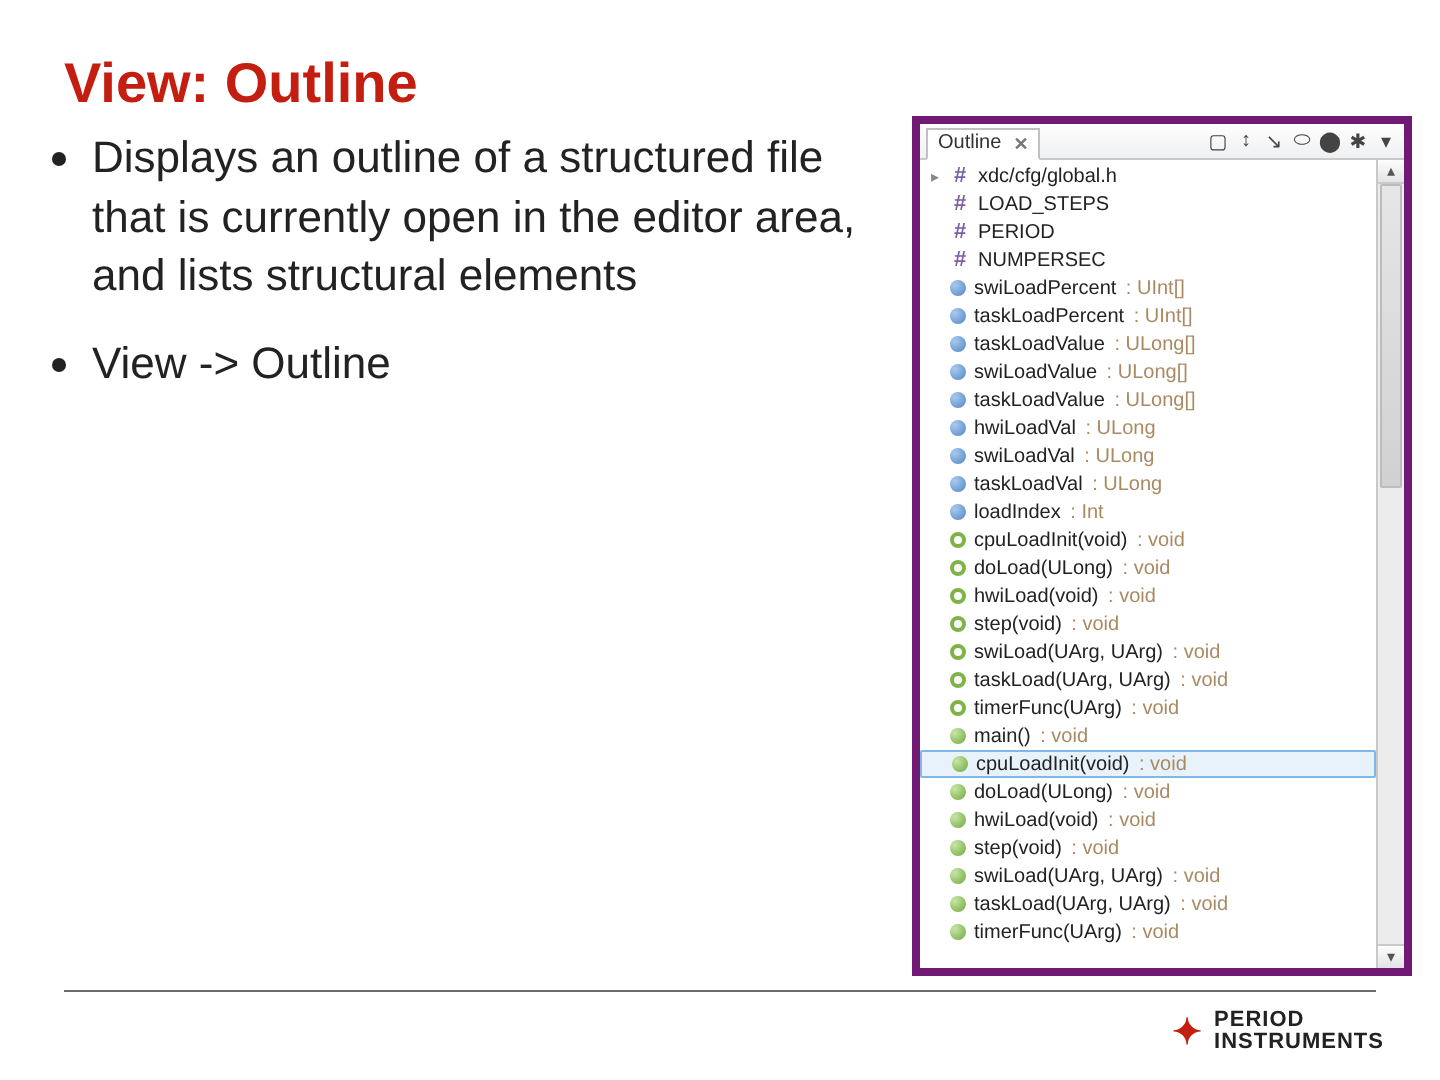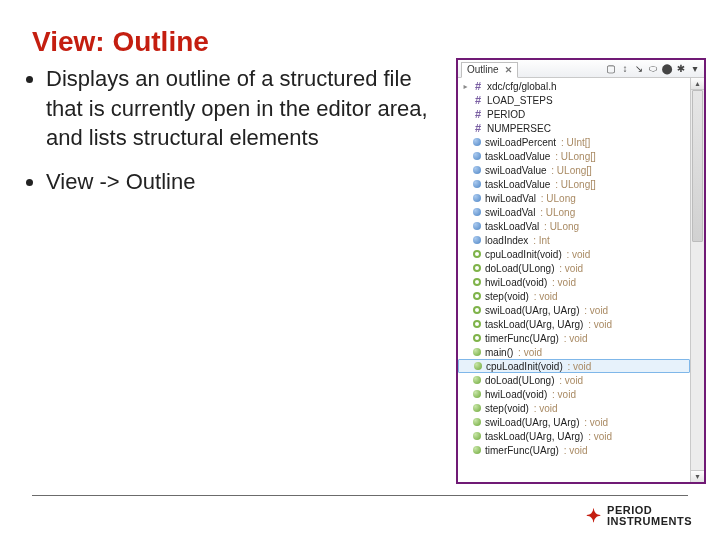--- a/index.html
+++ b/index.html
@@ -27,21 +27,21 @@
     color: #222;
     line-height: 1.35;
   }
   .bullets ul { margin: 0; padding-left: 18px; }
   .bullets li { margin-bottom: 14px; }
   .bullets li.italic { }
   .panel {
     position: absolute;
     top: 58px; right: 14px;
     width: 250px;
-    border: 2px solid #701a75;
+    border: 4px solid #701a75;
     background: #fdfdfd;
     font-family: "Segoe UI", Tahoma, sans-serif;
     font-size: 10px;
     color: #333;
     display: flex; flex-direction: column;
   }
   .panel-header {
     height: 18px;
     background: linear-gradient(#fefefe,#eef0f3);
     border-bottom: 1px solid #c9c9c9;
@@ -215,20 +215,25 @@
             <span><span class="name-text">NUMPERSEC</span></span>
           </div>
           <div class="item">
             <span class="tri blank">▸</span>
             <span class="ico dot-blue"></span>
             <span><span class="name-text">swiLoadPercent</span><span class="type-text"> : UInt[]</span></span>
           </div>
           <div class="item">
             <span class="tri blank">▸</span>
             <span class="ico dot-blue"></span>
+            <span><span class="name-text">taskLoadPercent</span><span class="type-text"> : UInt[]</span></span>
+          </div>
+          <div class="item">
+            <span class="tri blank">▸</span>
+            <span class="ico dot-blue"></span>
             <span><span class="name-text">taskLoadValue</span><span class="type-text"> : ULong[]</span></span>
           </div>
           <div class="item">
             <span class="tri blank">▸</span>
             <span class="ico dot-blue"></span>
             <span><span class="name-text">swiLoadValue</span><span class="type-text"> : ULong[]</span></span>
           </div>
           <div class="item">
             <span class="tri blank">▸</span>
             <span class="ico dot-blue"></span>

